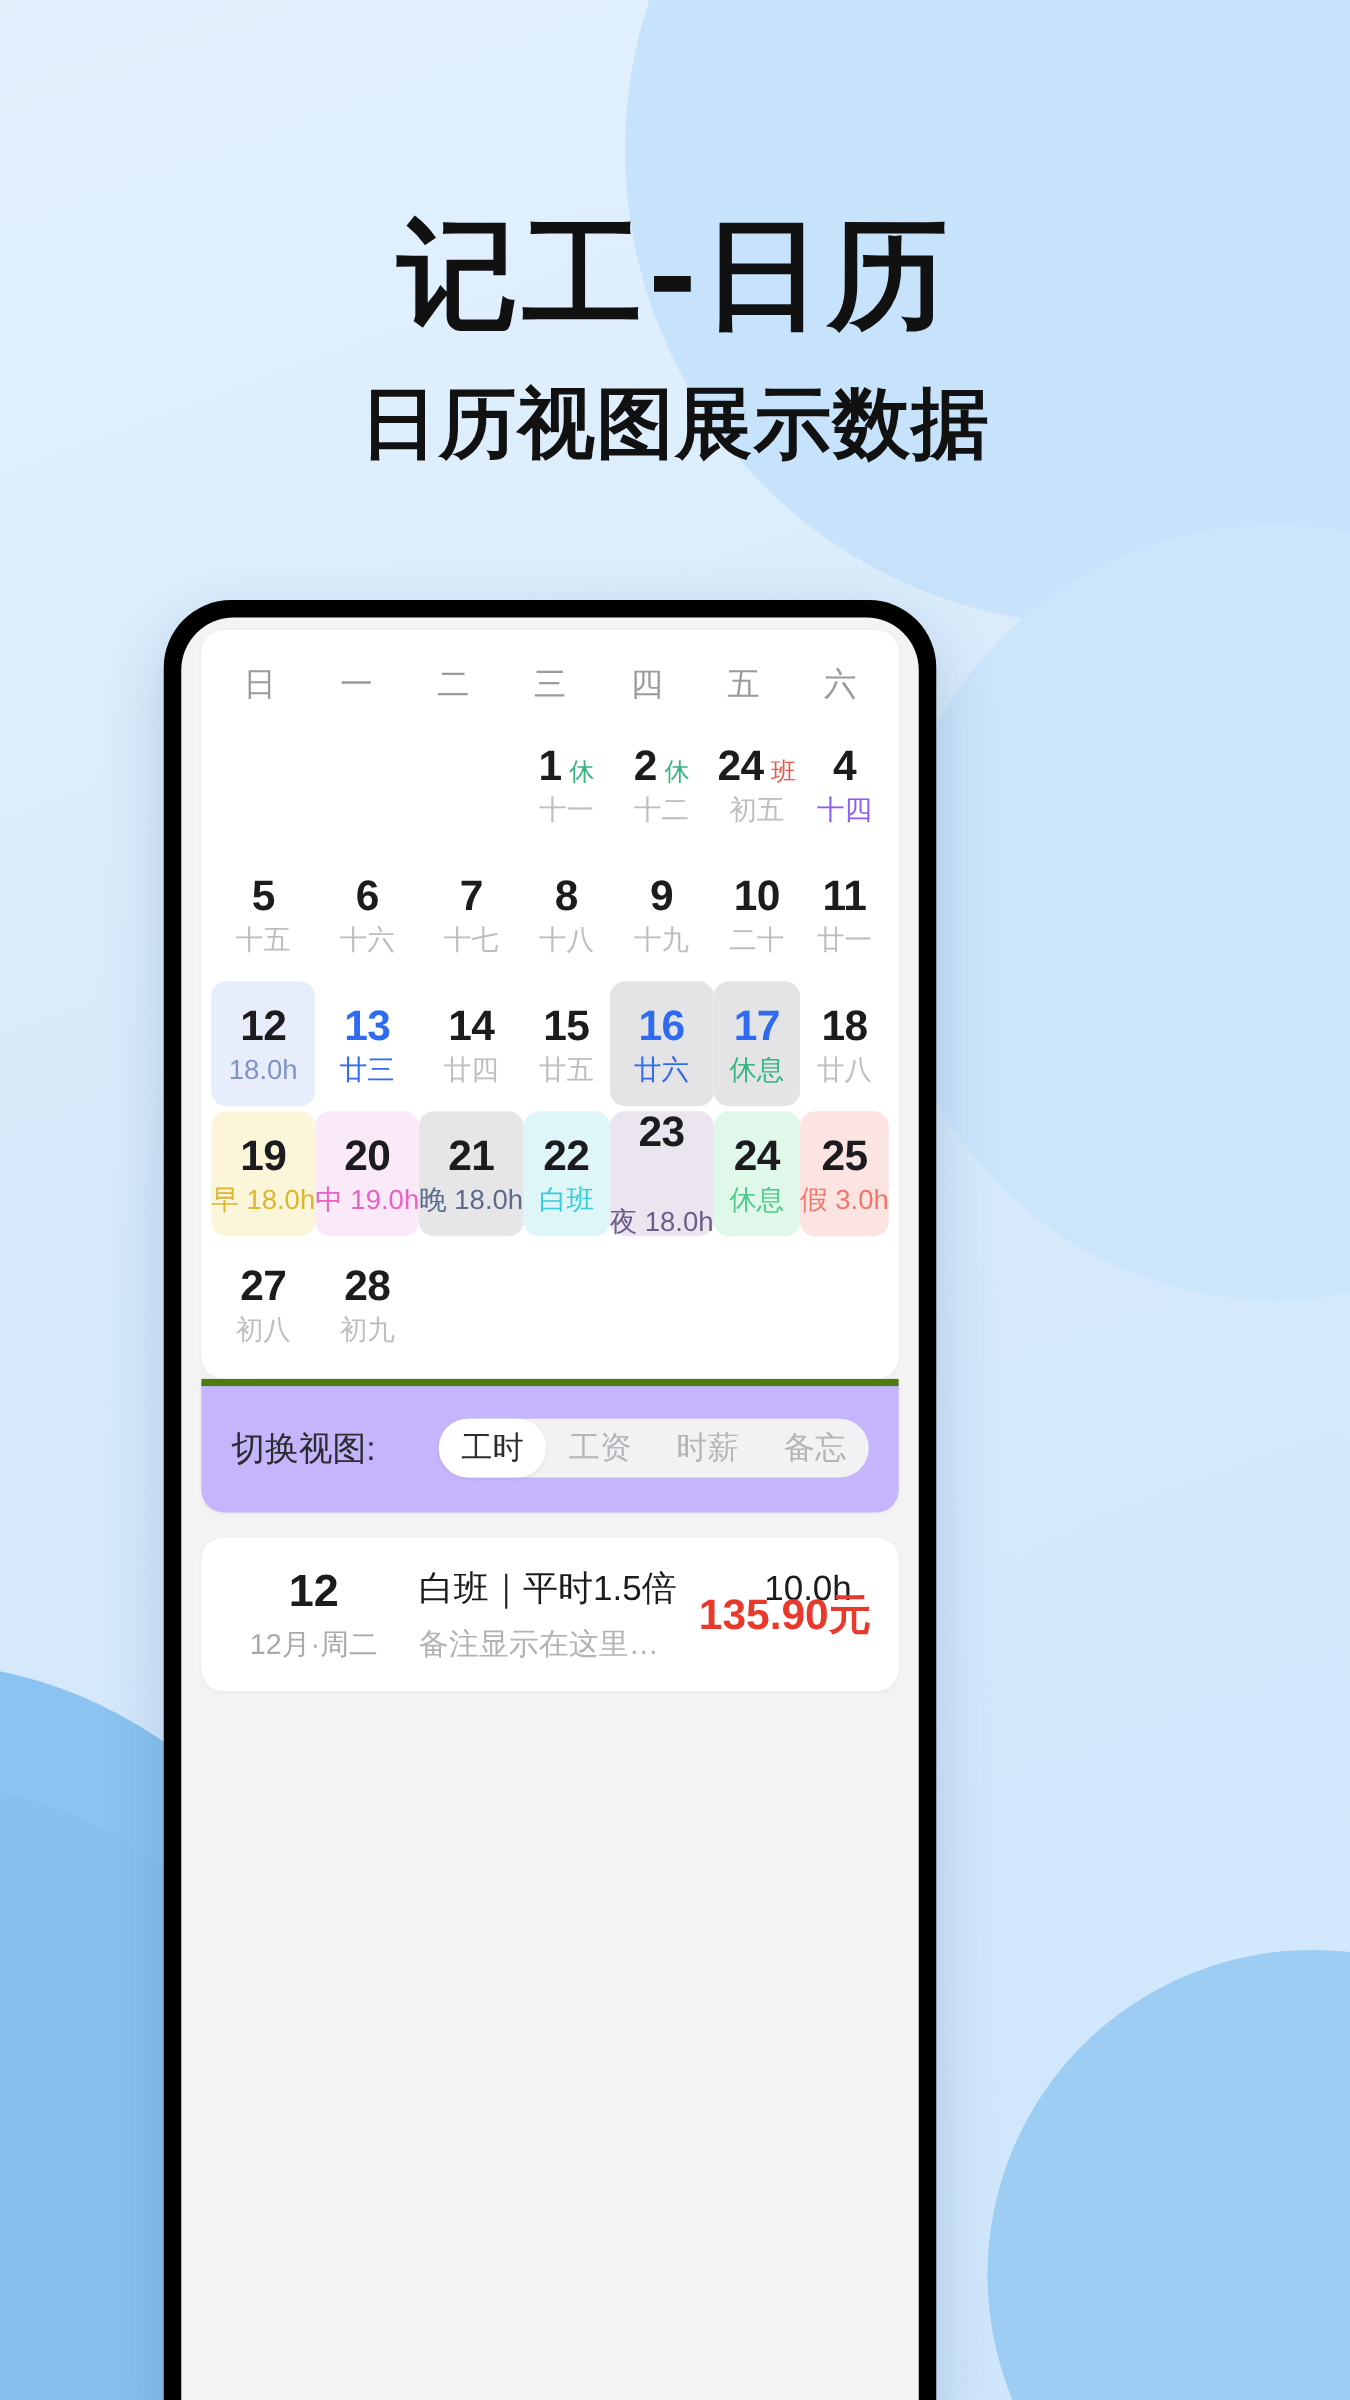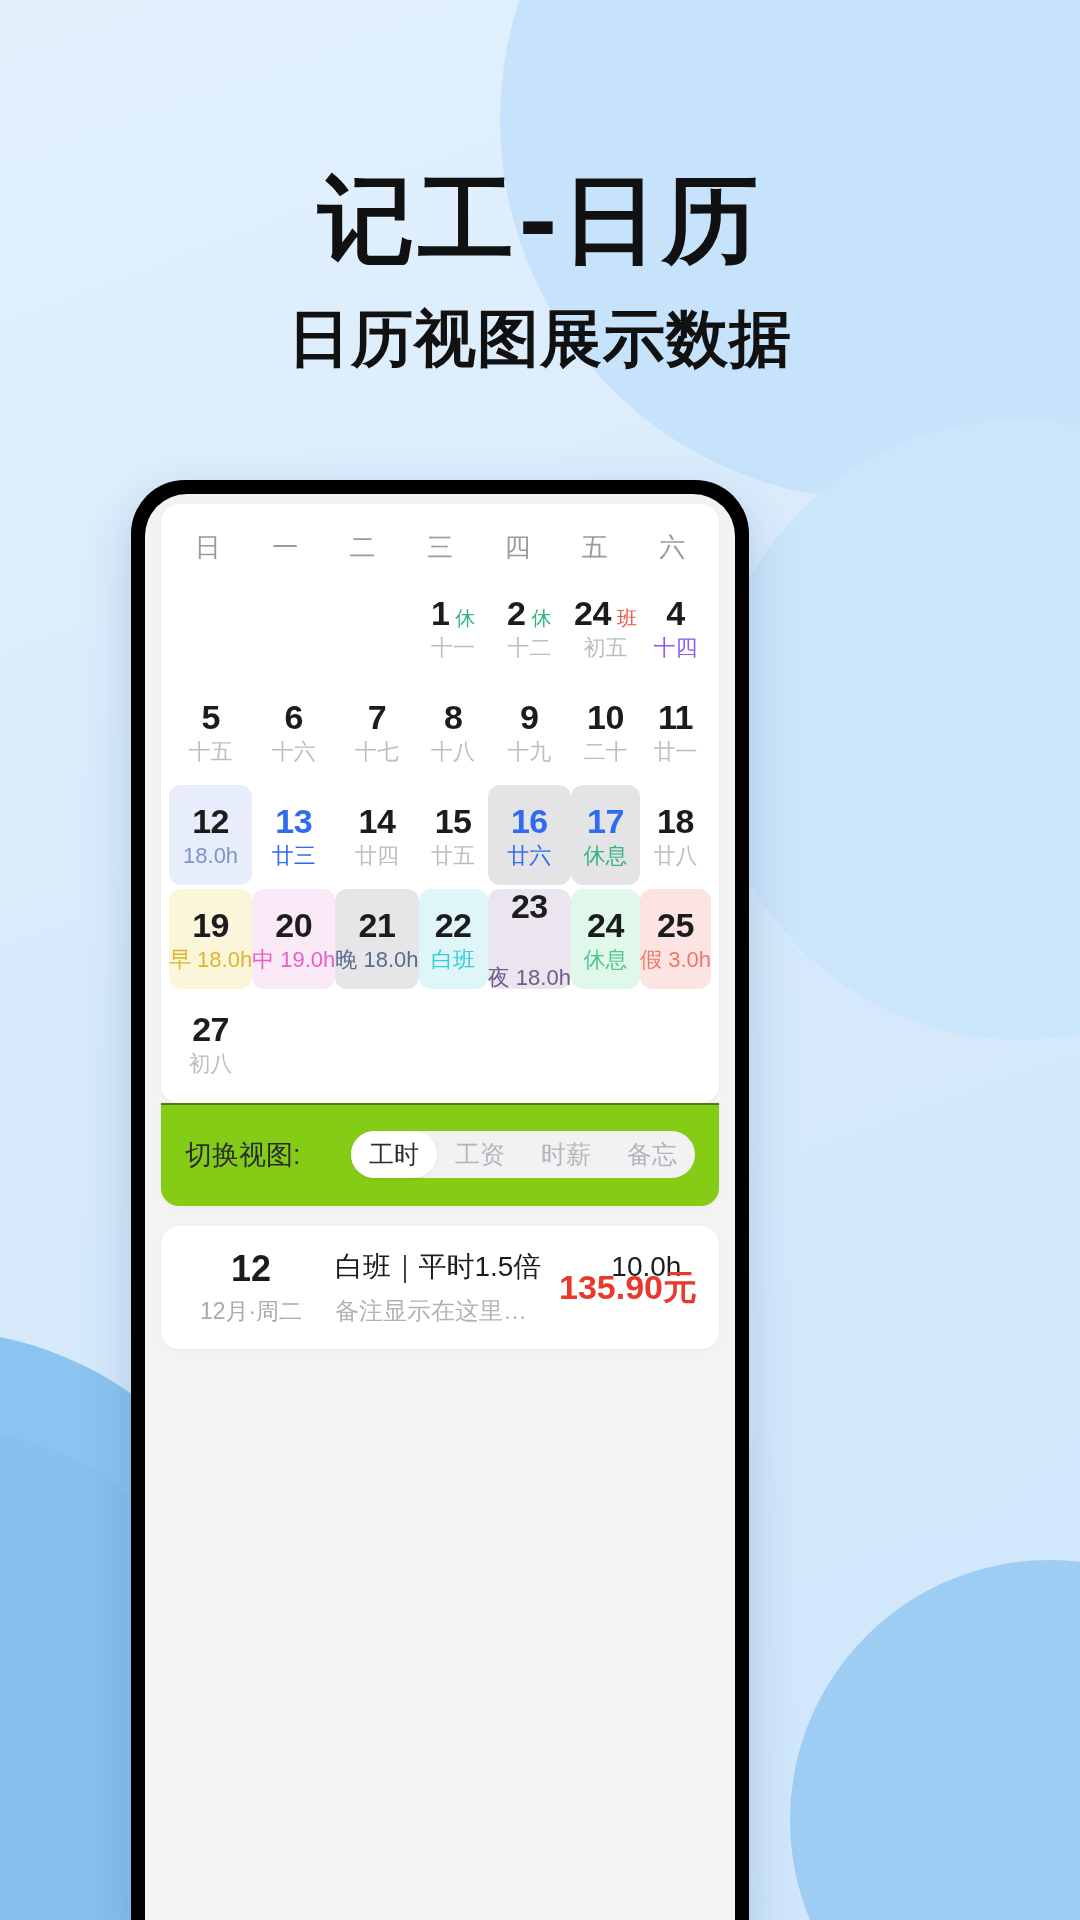--- a/index.html
+++ b/index.html
@@ -214,23 +214,23 @@
   .day-sub {
     font-size: 22px;
     color: #bdbdc2;
     line-height: 1;
     white-space: nowrap;
   }
 
   
   #switch-row {
     margin: 0 16px;
-    background: #84cc16;
+    background: #c4b5fd;
     border-radius: 0 0 18px 18px;
-    border-top: 2px solid #4d7c0f;
+    border-top: 6px solid #4d7c0f;
     display: flex;
     align-items: center;
     justify-content: space-between;
     padding: 26px 24px 28px 24px;
     box-shadow: 0 1px 4px rgba(0,0,0,0.04);
   }
   #switch-label {
     font-size: 27px;
     color: #2c2c2e;
   }
@@ -499,20 +499,26 @@
               <div class="day-num" style="color: rgb(28, 28, 30);">25</div>
             </div>
             <div class="day-sub" style="color: rgb(240, 118, 106);">假 3.0h</div>
           </div>
           <div class="day-cell">
             <div class="day-top">
               <div class="day-num" style="color: rgb(28, 28, 30);">27</div>
             </div>
             <div class="day-sub" style="color: rgb(189, 189, 194); text-align: center;">初八</div>
           </div>
+          <div class="day-cell">
+            <div class="day-top">
+              <div class="day-num" style="color: rgb(28, 28, 30);">28</div>
+            </div>
+            <div class="day-sub" style="color: rgb(189, 189, 194);">初九</div>
+          </div>
         </div>
     </div>
 
     <div id="switch-row">
       <div id="switch-label">切换视图:</div>
       <div id="switch-group">
           <div class="switch-btn active">工时</div>
           <div class="switch-btn">工资</div>
           <div class="switch-btn">时薪</div>
           <div class="switch-btn">备忘</div>

